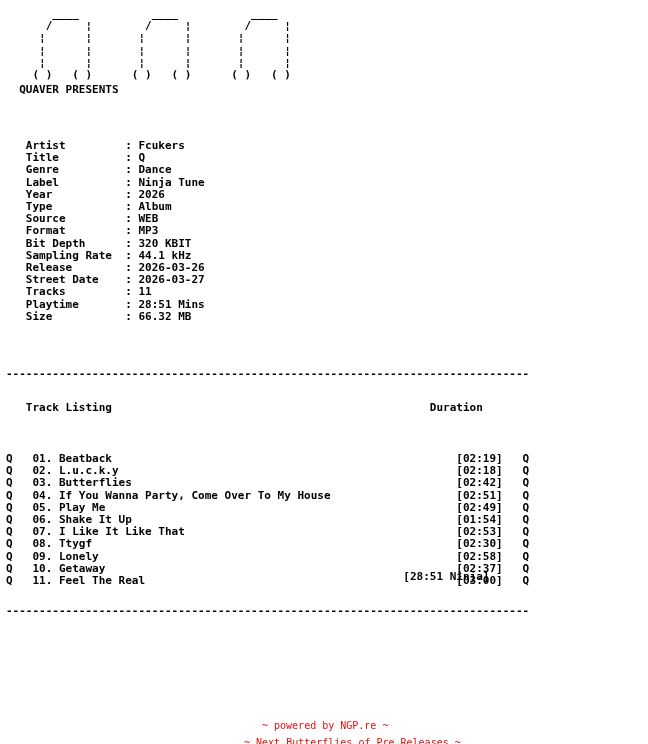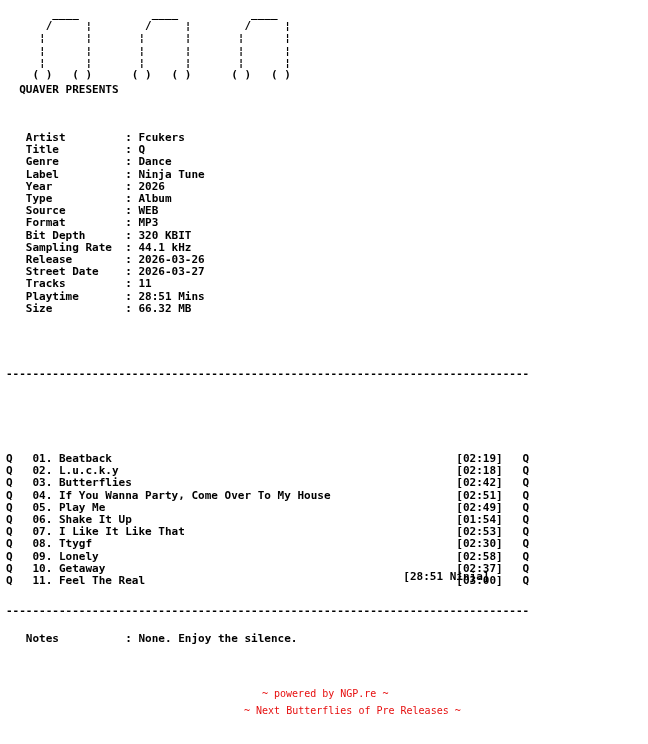--- a/index.html
+++ b/index.html
@@ -21,58 +21,59 @@
     color: #000000;
     white-space: pre;
   }
   .footer-line {
     position: absolute;
     font-family: "DejaVu Sans Mono", "Liberation Mono", monospace;
     font-weight: normal;
     font-size: 10px;
     line-height: 12px;
     white-space: pre;
+    margin-top: 32px;
   }
 </style>
 </head>
 <body>
 
 <div class="page">
   <pre class="nfo" style="top:8px">       ____           ____           ____
       /     ¦        /     ¦        /     ¦
      ¦      ¦       ¦      ¦       ¦      ¦
      ¦      ¦       ¦      ¦       ¦      ¦
      ¦      ¦       ¦      ¦       ¦      ¦
     ( )   ( )      ( )   ( )      ( )   ( )</pre>
   <pre class="nfo" style="top:84px">  QUAVER PRESENTS</pre>
-  <pre class="nfo" style="top:132px">   Artist         : Fcukers
+  <pre class="nfo" style="top:140px">   Artist         : Fcukers
    Title          : Q
    Genre          : Dance
    Label          : Ninja Tune
    Year           : 2026
    Type           : Album
    Source         : WEB
    Format         : MP3
    Bit Depth      : 320 KBIT
    Sampling Rate  : 44.1 kHz
    Release        : 2026-03-26
    Street Date    : 2026-03-27
    Tracks         : 11
    Playtime       : 28:51 Mins
    Size           : 66.32 MB</pre>
   <pre class="nfo" style="top:368px">-------------------------------------------------------------------------------</pre>
+  <pre class="nfo" style="top:402px">   Track Listing                                                Duration</pre>
   <pre class="nfo" style="top:453px">Q   01. Beatback                                                    [02:19]   Q
 Q   02. L.u.c.k.y                                                   [02:18]   Q
 Q   03. Butterflies                                                 [02:42]   Q
 Q   04. If You Wanna Party, Come Over To My House                   [02:51]   Q
 Q   05. Play Me                                                     [02:49]   Q
 Q   06. Shake It Up                                                 [01:54]   Q
 Q   07. I Like It Like That                                         [02:53]   Q
 Q   08. Ttygf                                                       [02:30]   Q
 Q   09. Lonely                                                      [02:58]   Q
 Q   10. Getaway                                                     [02:37]   Q
 Q   11. Feel The Real                                               [03:00]   Q</pre>
   <pre class="nfo" style="top:571px">                                                            [28:51 Ninja]</pre>
   <pre class="nfo" style="top:605px">-------------------------------------------------------------------------------</pre>
-  <pre class="nfo" style="top:633px">   Notes          : None. Enjoy the silence.</pre>
   <div class="footer-line" style="left: 262px; top: 688px; color: rgb(230, 15, 15);">~ powered by NGP.re ~</div>
   <div class="footer-line" style="left: 244px; top: 705px; color: rgb(230, 15, 15);">~ Next Butterflies of Pre Releases ~</div>
 </div>
 
 </body></html>

